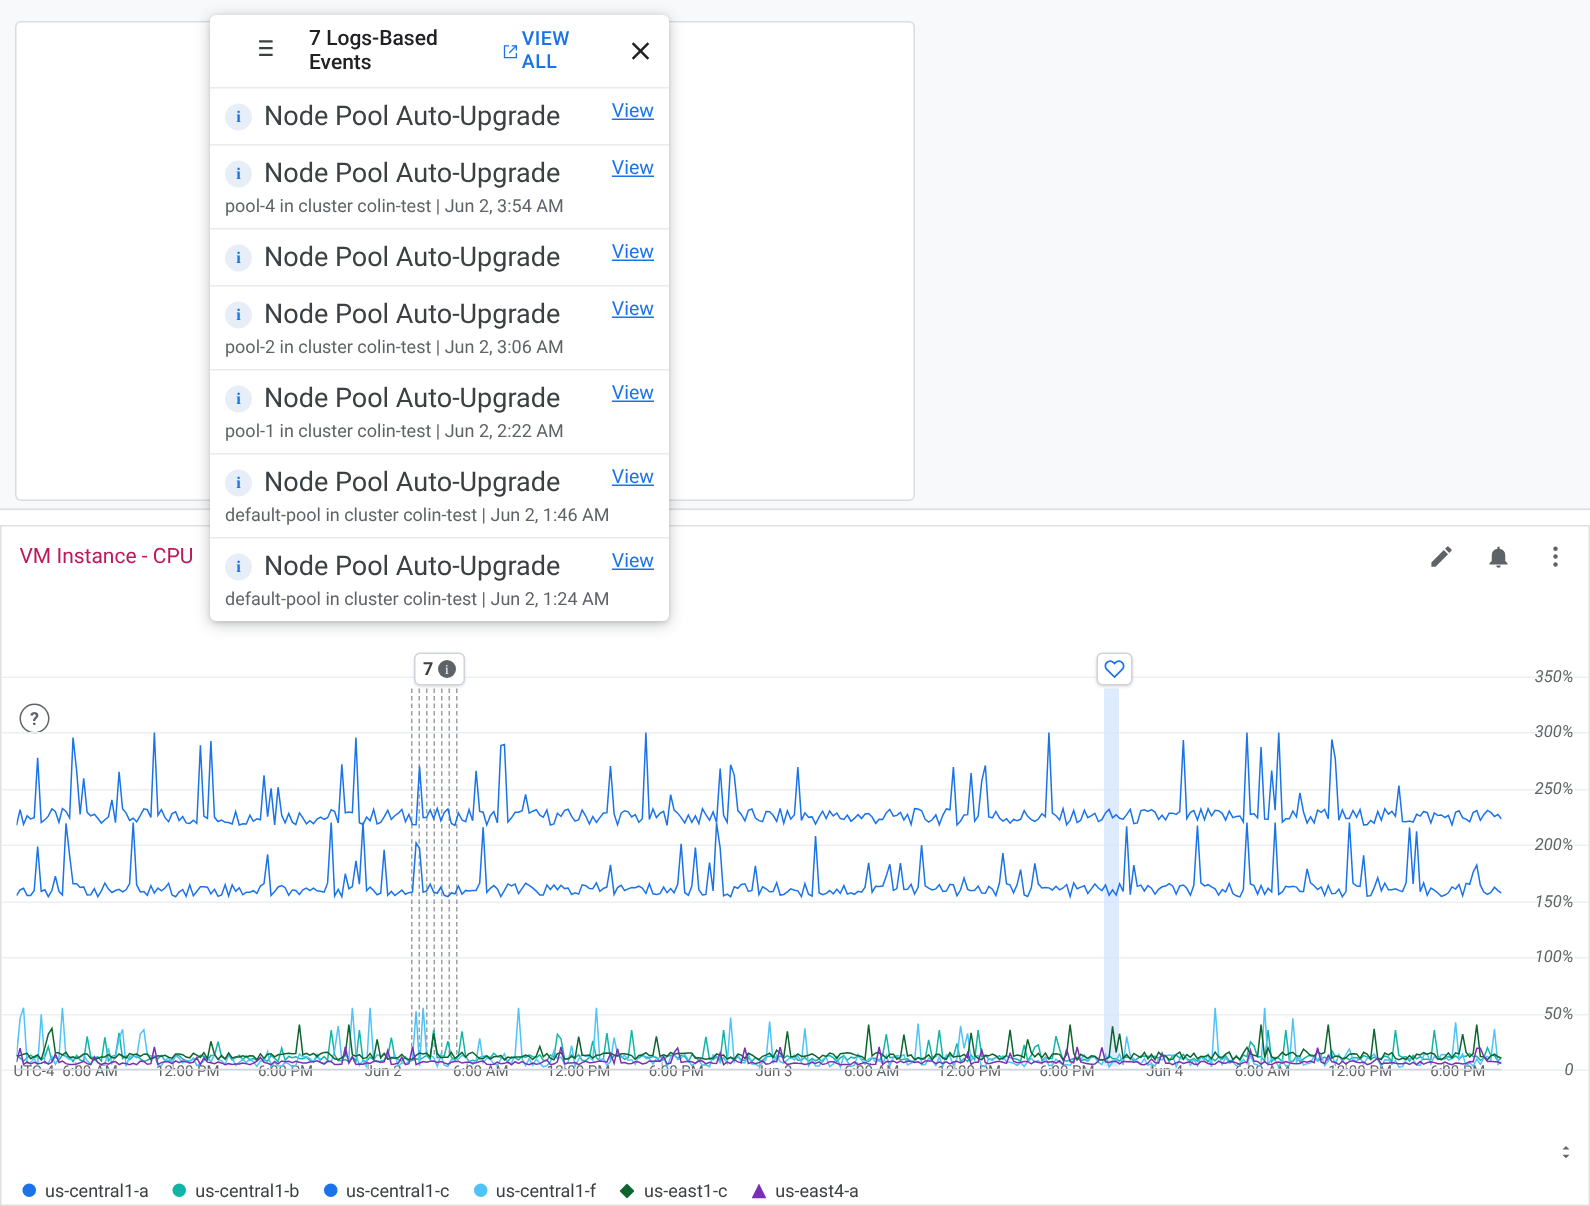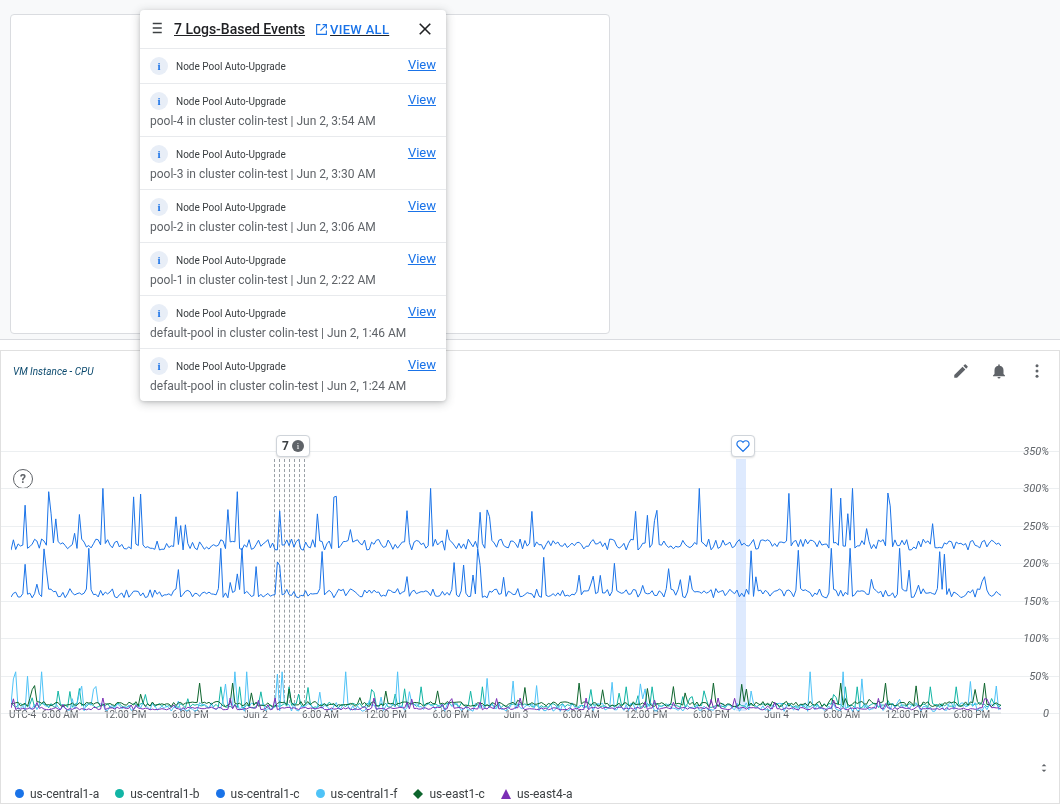--- a/index.html
+++ b/index.html
@@ -33,23 +33,22 @@
     left: 140px; top: 10px;
     width: 306px;
     background: #fff;
     border-radius: 4px;
     box-shadow: 0 2px 10px rgba(60,64,67,.3), 0 1px 3px rgba(60,64,67,.15);
     z-index: 50;
   }
   .popover-header {
     display: flex;
     align-items: center;
-    padding: 8px 10px 8px 6px;
-    gap: 10px;
-    text-decoration: underline;
+    padding: 8px 10px 8px 26px;
+    gap: 22px;
   }
   .popover-header .title {
     font-weight: 500;
     color: #202124;
     font-size: 14px;
   }
   .viewall {
     color: #1a73e8;
     font-weight: 500;
     font-size: 13px;
@@ -83,21 +82,21 @@
     color: #1a73e8;
     display: flex;
     align-items: center;
     justify-content: center;
     font-size: 11px;
     font-family: Georgia, serif;
     font-weight: 700;
   }
   .event-title {
     color: #3c4043;
-    font-size: 10px;
+    font-size: 18px;
   }
   .event-desc {
     color: #5f6368;
     font-size: 12px;
     margin-top: 4px;
   }
   .view-link {
     position: absolute;
     right: 10px; top: 8px;
     color: #1a73e8;
@@ -114,23 +113,22 @@
     background: #fff;
     border: 1px solid #e0e0e0;
   }
   .chart-header {
     height: 40px;
     display: flex;
     align-items: center;
     padding: 0 12px;
   }
   .chart-title {
-    font-size: 10px;
-    color: #0c4a6e;
-    font-style: italic;
+    font-size: 14px;
+    color: #be185d;
   }
   .chart-actions {
     margin-left: auto;
     display: flex;
     gap: 18px;
     color: #5f6368;
   }
   .icon-btn {
     width: 20px; height: 20px;
     display: flex; align-items: center; justify-content: center;
@@ -308,21 +306,20 @@
       <span class="event-title">Node Pool Auto-Upgrade</span>
     </div>
     <div class="event-desc">pool-4 in cluster colin-test | Jun 2, 3:54 AM</div>
     <a class="view-link">View</a>
       </div>
       <div class="event-row">
     <div class="row1">
       <span class="info-chip">i</span>
       <span class="event-title">Node Pool Auto-Upgrade</span>
     </div>
-    <div class="event-desc">pool-3 in cluster colin-test | Jun 2, 3:30 AM</div>
     <a class="view-link">View</a>
       </div>
       <div class="event-row">
     <div class="row1">
       <span class="info-chip">i</span>
       <span class="event-title">Node Pool Auto-Upgrade</span>
     </div>
     <div class="event-desc">pool-2 in cluster colin-test | Jun 2, 3:06 AM</div>
     <a class="view-link">View</a>
       </div>

